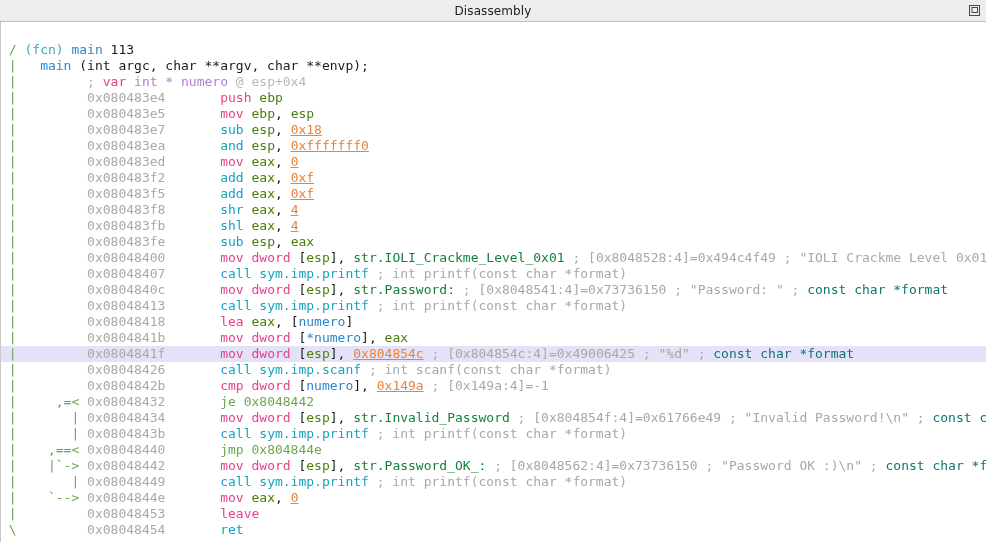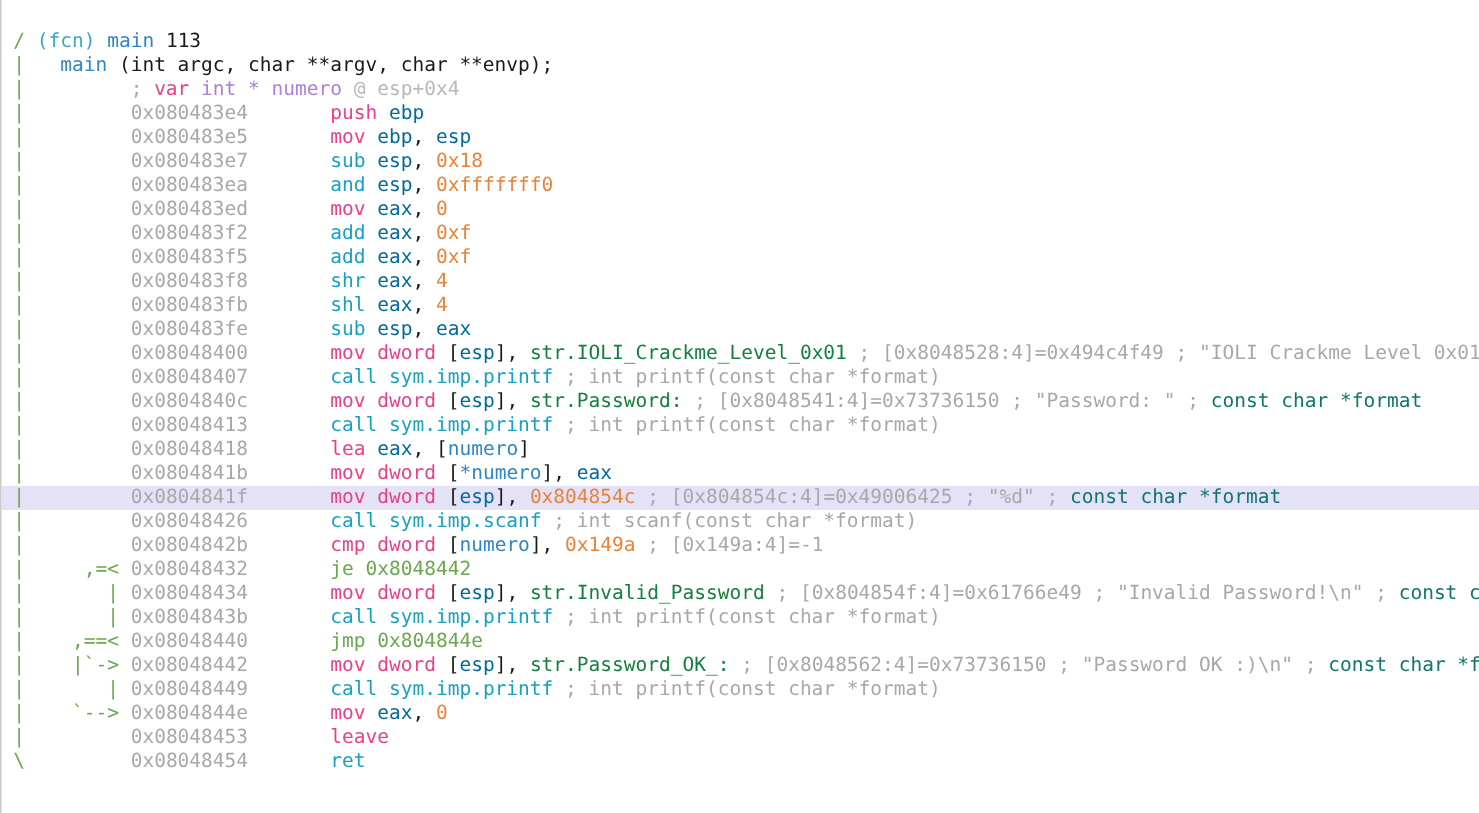--- a/index.html
+++ b/index.html
@@ -78,36 +78,45 @@
 
   
   .c-flow     { color: #6aa84f; }          
   .c-fcn      { color: #3ba7c4; }          
   .c-fname    { color: #2f86c6; }          
   .c-plain    { color: #1a1a1a; }          
   .c-addr     { color: #a8a8a8; }          
   .c-mov      { color: #e8408a; }          
   .c-call     { color: #17a2c0; }          
   .c-jmp      { color: #6aa84f; }          
-  .c-reg      { color: #0369a1; text-align: center; }          
-  .c-num      { color: #e8833a; }          
+  .c-reg      { color: #4d7c0f; text-align: center; }          
+  .c-num      { color: #e8833a; text-decoration: underline; }          
   .c-str      { color: #15803d; }          
   .c-var      { color: #2f86c6; }          
   .c-comment  { color: #a8a8a8; }          
   .c-proto    { color: #0f766e; }          
   .c-kw       { color: #e8408a; }          
   .c-type     { color: #b07fd4; }          
   .c-vname    { color: #b07fd4; }          
   .c-at       { color: #b8b8b8; }          
 </style>
 </head>
 <body>
 
 <div id="app">
 
+  <div class="titlebar">
+    <span class="titlebar-title">Disassembly</span>
+    <span class="titlebar-btn">
+      <svg width="13" height="13" viewBox="0 0 13 13" aria-hidden="true">
+        <rect x="1.5" y="1.5" width="10" height="10" fill="none" stroke="#4a4a4a" stroke-width="1"></rect>
+        <rect x="4" y="3.5" width="5.5" height="5" fill="none" stroke="#4a4a4a" stroke-width="1"></rect>
+      </svg>
+    </span>
+  </div>
 
   <div class="code-area" id="code-area">
       <div class="line"><span class="c-flow"> / </span><span class="c-fcn">(fcn) </span><span class="c-fname">main </span><span class="c-plain">113</span></div>
       <div class="line"><span class="c-flow"> |   </span><span class="c-fname">main </span><span class="c-plain">(int argc, char **argv, char **envp);</span></div>
       <div class="line"><span class="c-flow"> |         </span><span class="c-comment">; </span><span class="c-kw">var </span><span class="c-type">int * </span><span class="c-vname">numero </span><span class="c-at">@ esp+0x4</span></div>
       <div class="line"><span class="c-flow"> |</span><span class="c-flow">         </span><span class="c-addr">0x080483e4       </span><span class="c-mov">push </span><span class="c-reg">ebp</span></div>
       <div class="line"><span class="c-flow"> |</span><span class="c-flow">         </span><span class="c-addr">0x080483e5       </span><span class="c-mov">mov </span><span class="c-reg">ebp</span><span class="c-plain">, </span><span class="c-reg">esp</span></div>
       <div class="line"><span class="c-flow"> |</span><span class="c-flow">         </span><span class="c-addr">0x080483e7       </span><span class="c-call">sub </span><span class="c-reg">esp</span><span class="c-plain">, </span><span class="c-num">0x18</span></div>
       <div class="line"><span class="c-flow"> |</span><span class="c-flow">         </span><span class="c-addr">0x080483ea       </span><span class="c-call">and </span><span class="c-reg">esp</span><span class="c-plain">, </span><span class="c-num">0xfffffff0</span></div>
       <div class="line"><span class="c-flow"> |</span><span class="c-flow">         </span><span class="c-addr">0x080483ed       </span><span class="c-mov">mov </span><span class="c-reg">eax</span><span class="c-plain">, </span><span class="c-num">0</span></div>

